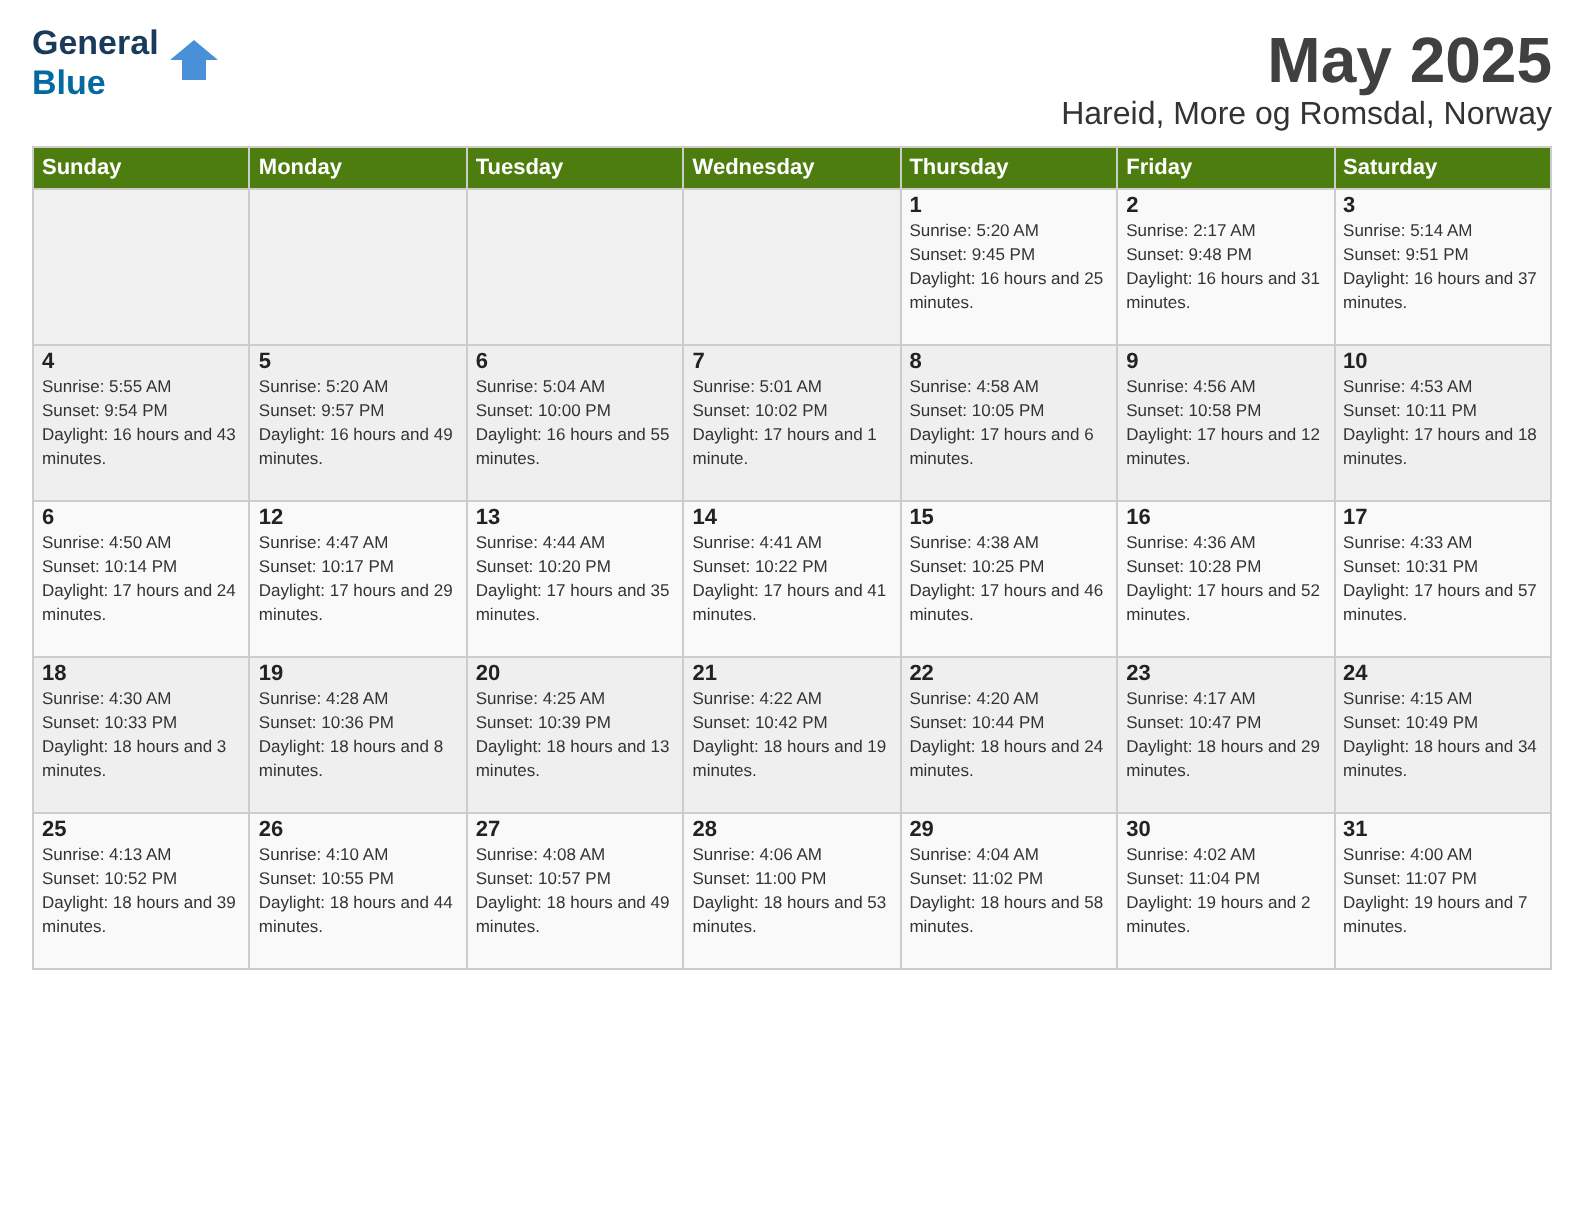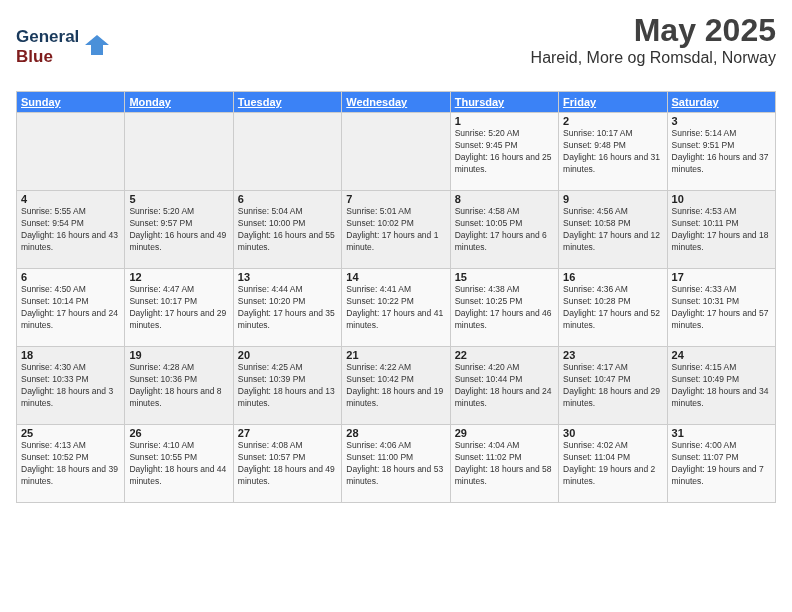--- a/index.html
+++ b/index.html
@@ -12,22 +12,22 @@
     }
     .page {
       width: 792px;
       height: 612px;
       padding: 12px 16px;
       background: #fff;
     }
     .header {
       display: flex;
       justify-content: space-between;
-      align-items: flex-end;
-      margin-bottom: 24px;
+      align-items: flex-start;
+      margin-bottom: 6px;
     }
     .logo {
       display: flex;
       flex-direction: column;
       align-items: flex-start;
     }
     .title-block {
       text-align: right;
     }
     .month-title {
@@ -38,28 +38,27 @@
     .location-title {
       font-size: 16px;
       color: #333;
     }
     .calendar {
       width: 100%;
       border-collapse: collapse;
       table-layout: fixed;
     }
     .calendar thead tr th {
-      background-color: #3b82f6;
+      background-color: #4d7c0f;
       color: #fff;
       font-size: 11px;
       font-weight: bold;
       padding: 4px 4px;
       border: 1px solid #ccc;
       text-align: left;
-      text-decoration: underline;
     }
     .calendar tbody tr td {
       border: 1px solid #ccc;
       vertical-align: top;
       padding: 2px 4px;
       font-size: 9px;
       color: #333;
       height: 78px;
       background: #fff;
     }
@@ -87,21 +86,21 @@
   </style>
 </head>
 <body>
 
 <div class="page">
   <div class="header">
     <div class="logo">
       <div style="display:flex;align-items:center;gap:2px;">
         <div style="display:flex;flex-direction:column;">
           <span style="font-size:17px;font-weight:bold;color:#1a3a5c;">General</span>
-          <span style="font-size:17px;font-weight:bold;color:#7f1d1d;">Blue</span>
+          <span style="font-size:17px;font-weight:bold;color:#0369a1;">Blue</span>
         </div>
         <div style="margin-left:2px;">
           <svg width="28" height="28" viewBox="0 0 28 28">
             <polygon points="14,4 26,14 20,14 20,24 8,24 8,14 2,14" fill="#4a90d9"></polygon>
           </svg>
         </div>
       </div>
     </div>
     <div class="title-block">
       <div class="month-title">May 2025</div>
@@ -131,21 +130,21 @@
         <span class="day-num">1</span>
         <div class="day-info">
           <div>Sunrise: 5:20 AM</div>
           <div>Sunset: 9:45 PM</div>
           <div>Daylight: 16 hours and 25 minutes.</div>
         </div>
       </td>
           <td>
         <span class="day-num">2</span>
         <div class="day-info">
-          <div>Sunrise: 10:17 AM</div>
+          <div>Sunrise: 2:17 AM</div>
           <div>Sunset: 9:48 PM</div>
           <div>Daylight: 16 hours and 31 minutes.</div>
         </div>
       </td>
           <td>
         <span class="day-num">3</span>
         <div class="day-info">
           <div>Sunrise: 5:14 AM</div>
           <div>Sunset: 9:51 PM</div>
           <div>Daylight: 16 hours and 37 minutes.</div>

